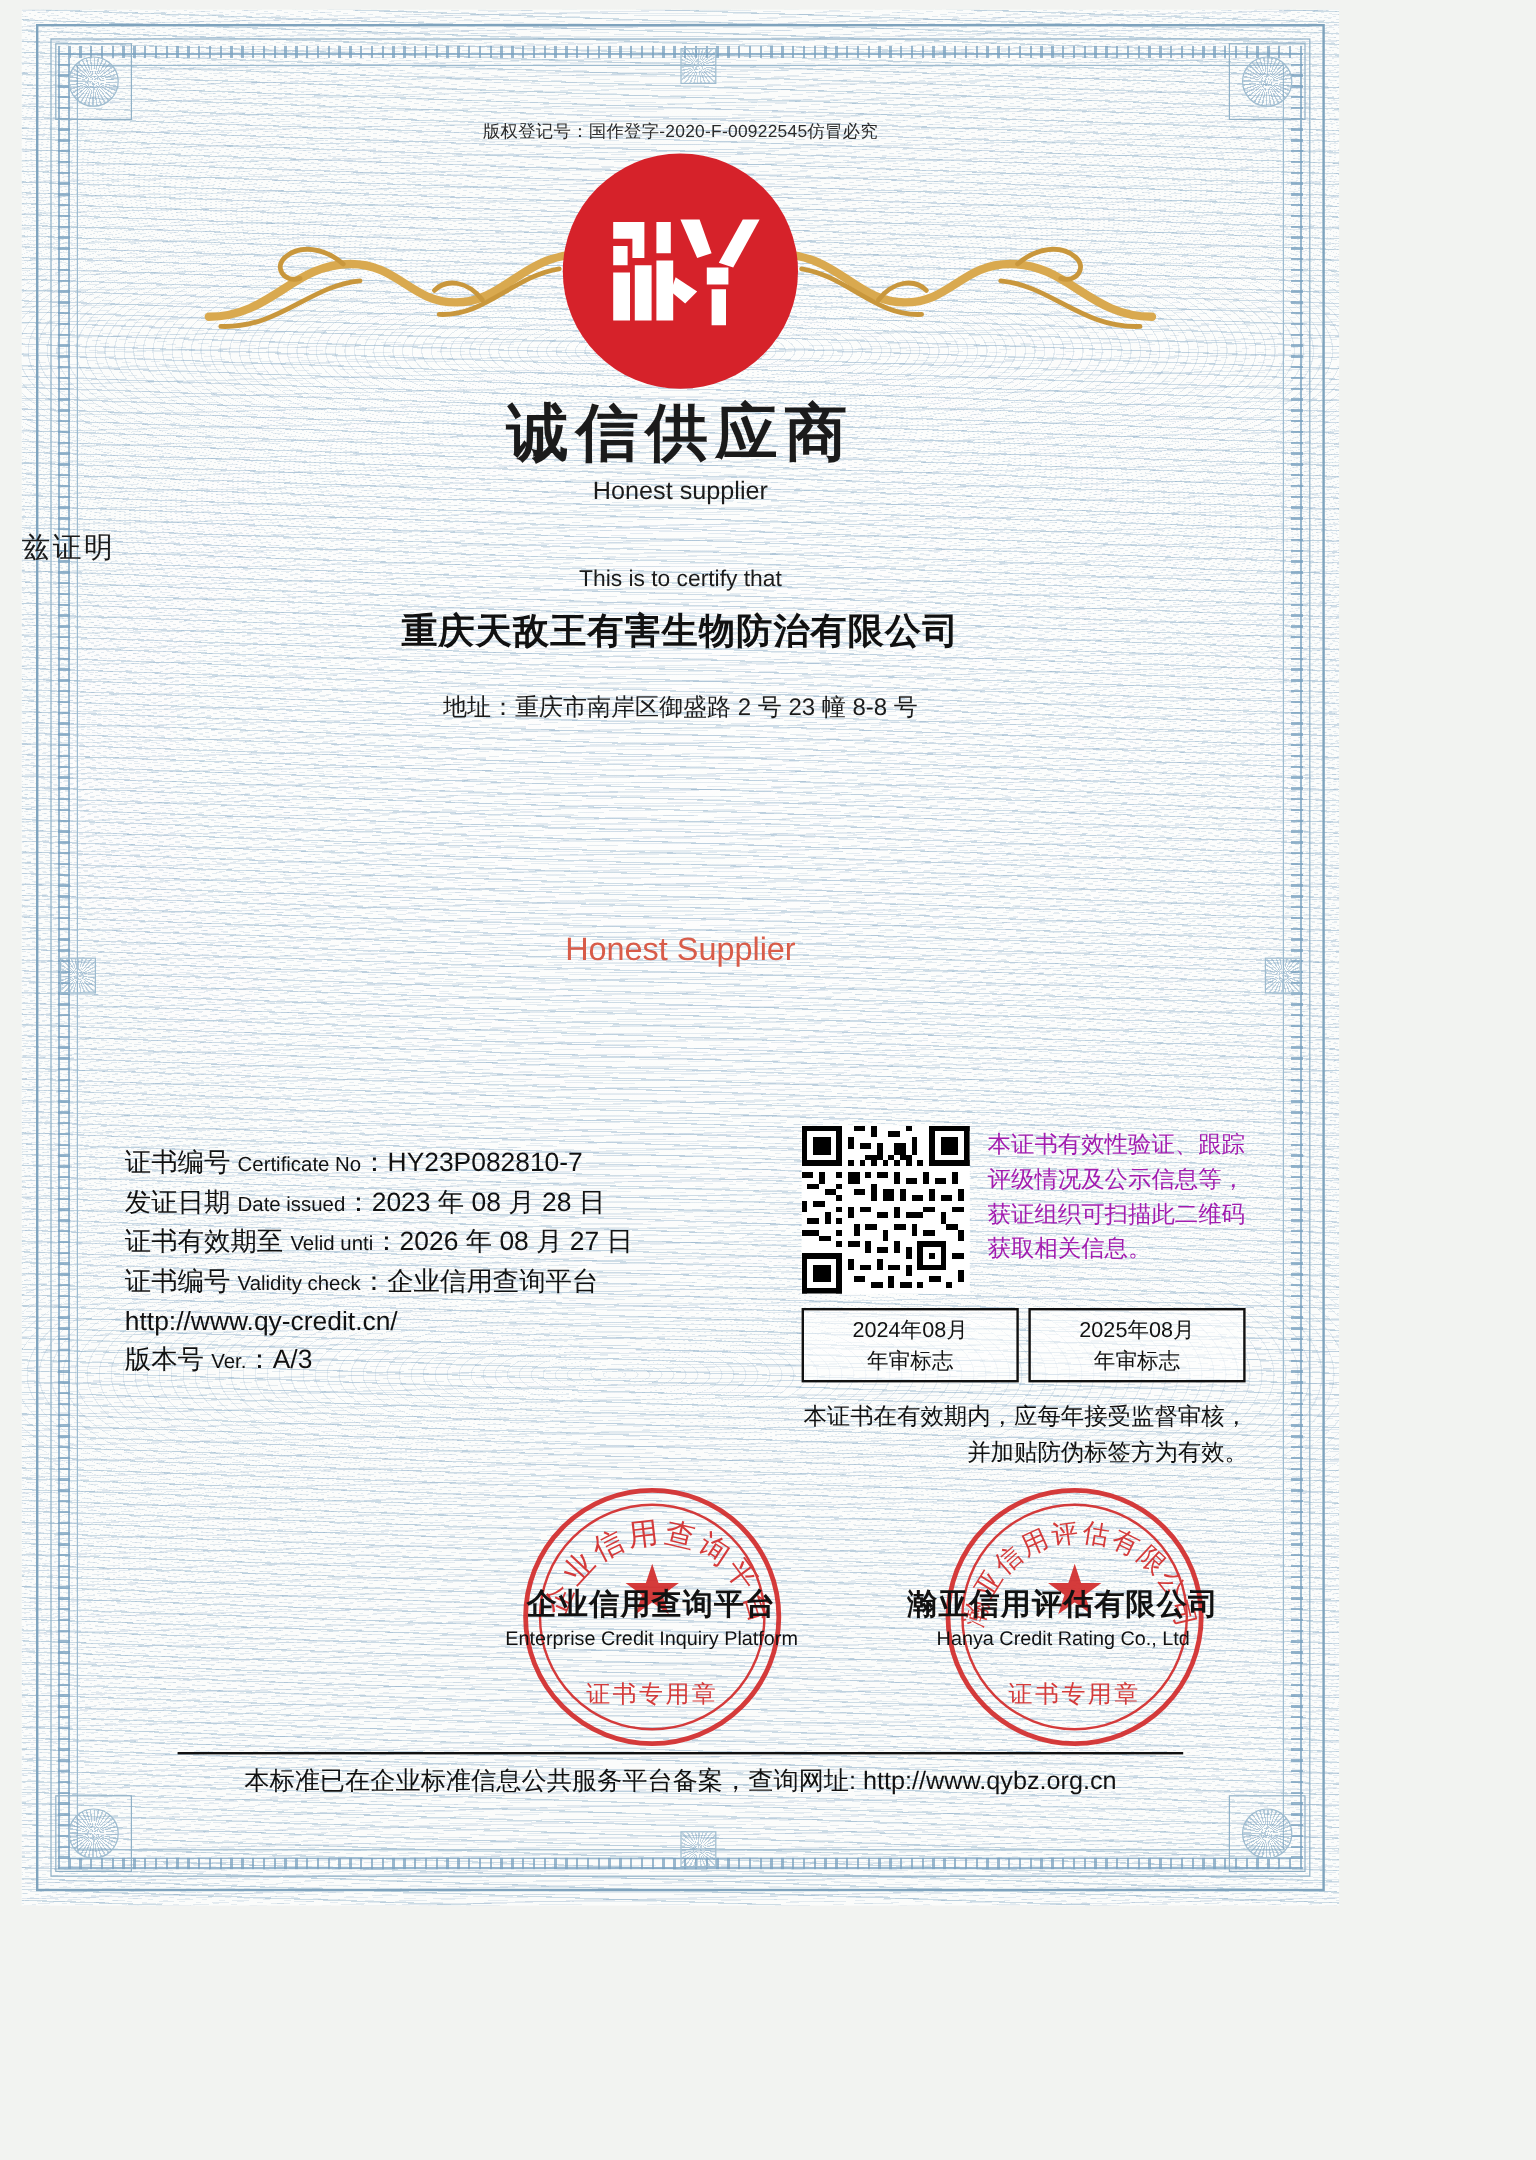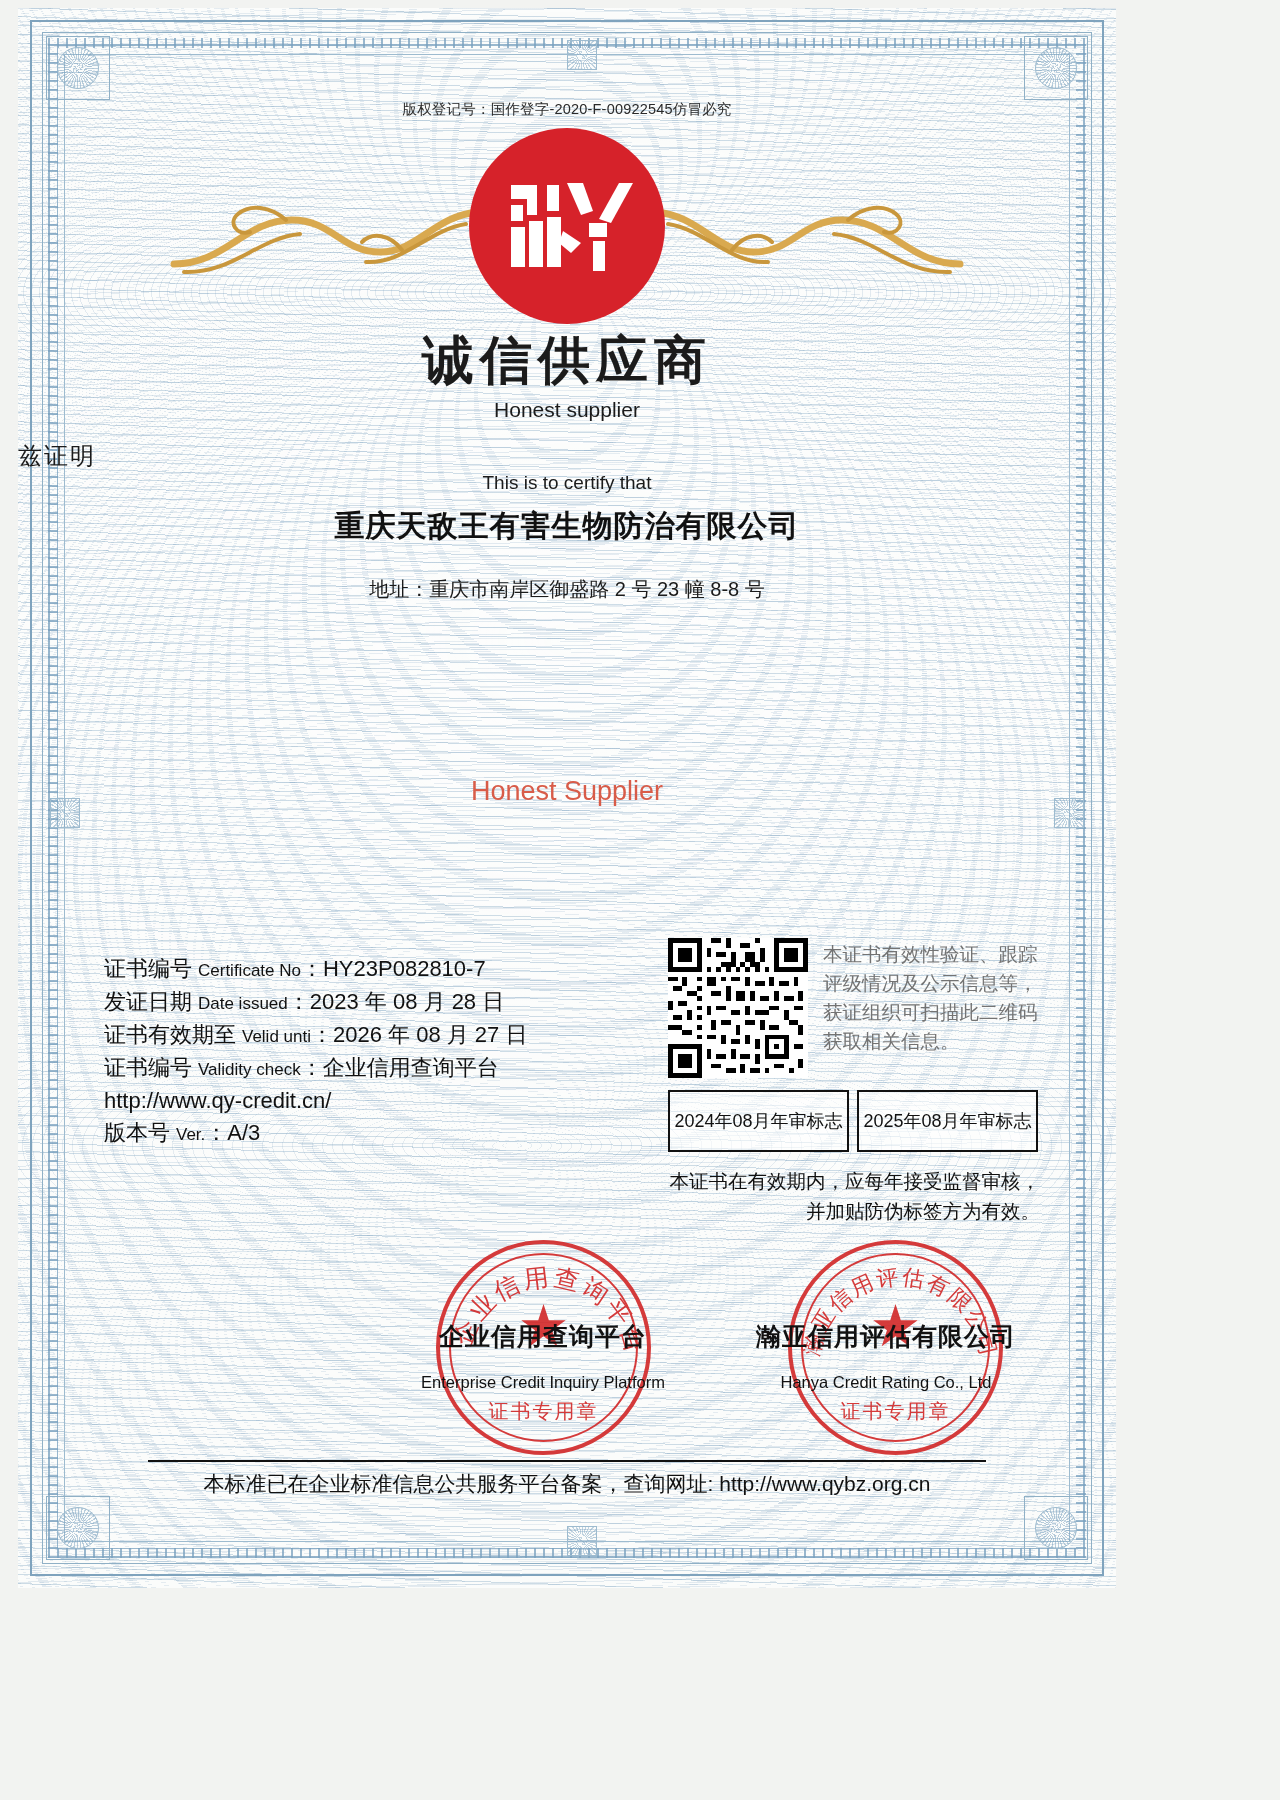--- a/index.html
+++ b/index.html
@@ -193,30 +193,30 @@
   .info .lbl-en { font-size: 17px; }
 
   
   .qr-block { position: absolute; left: 650px; top: 930px; width: 370px; }
   .qr {
     position: absolute; left: 0; top: 0; width: 140px; height: 140px;
     background: #fff;
   }
   .qr-note {
     position: absolute; left: 155px; top: 2px; width: 215px;
-    font-size: 19.5px; line-height: 29px; color: #737373;
+    font-size: 19.5px; line-height: 29px; color: #a21caf;
   }
   .stamps-row {
     position: absolute; left: 0; top: 152px; width: 370px;
     display: flex; gap: 8px;
   }
   .year-box {
     width: 181px; height: 62px;
     border: 2px solid #111; background: rgba(255,255,255,.55);
-    display: flex; flex-direction: row; align-items: center; justify-content: center;
+    display: flex; flex-direction: column; align-items: center; justify-content: center;
     font-size: 18px; line-height: 26px; color: #111;
   }
   .qr-footnote {
     position: absolute; left: 0; top: 228px; width: 372px;
     font-size: 19.5px; line-height: 30px; color: #111; text-align: right;
   }
 
   
   .seal {
     position: absolute; width: 215px; height: 215px; border-radius: 50%;
@@ -243,21 +243,21 @@
   .seal .arc {
     position: absolute; inset: 0;
   }
   .seal-left { left: 418px; top: 1232px; }
   .seal-right { left: 770px; top: 1232px; }
 
   .org-block {
     position: absolute; color: #111; text-align: center; width: 300px;
   }
   .org-cn { font-size: 25px; font-weight: bold; letter-spacing: 1px; }
-  .org-en { font-size: 16.5px; margin-top: 20px; }
+  .org-en { font-size: 16.5px; margin-top: 4px; }
   .org-left { left: 375px; top: 1312px; }
   .org-right { left: 718px; top: 1312px; }
 
   .footer-rule {
     position: absolute; left: 130px; right: 130px; top: 1452px;
     border-top: 2px solid #111;
   }
   .footer-note {
     position: absolute; left: 0; right: 0; top: 1462px;
     text-align: center; font-size: 21px; color: #111;

